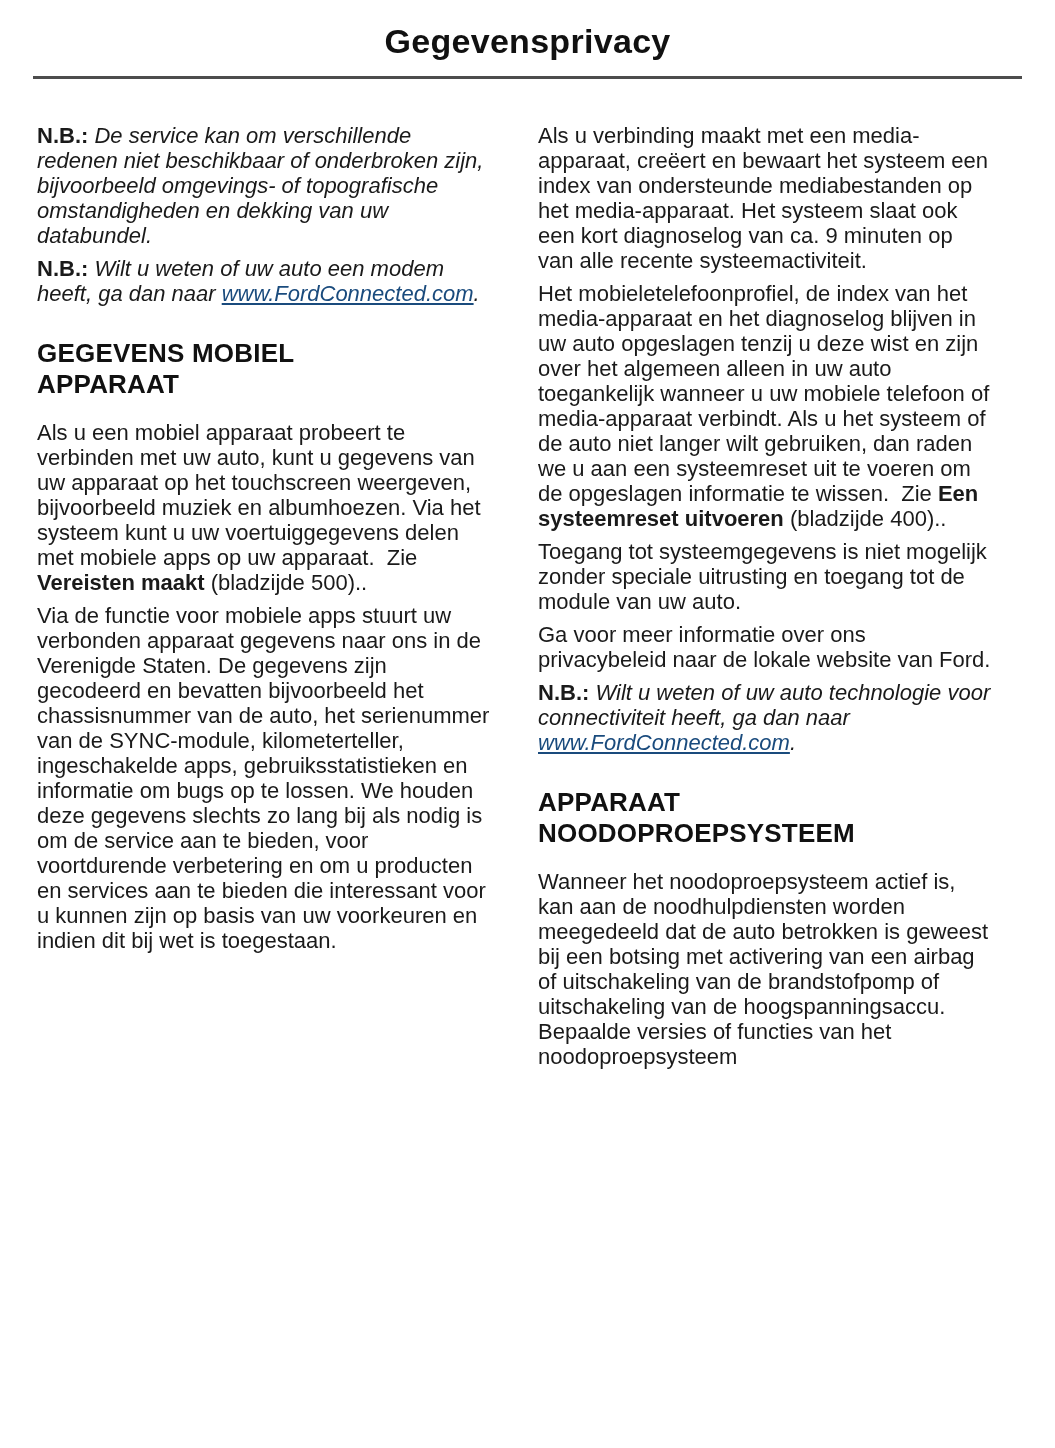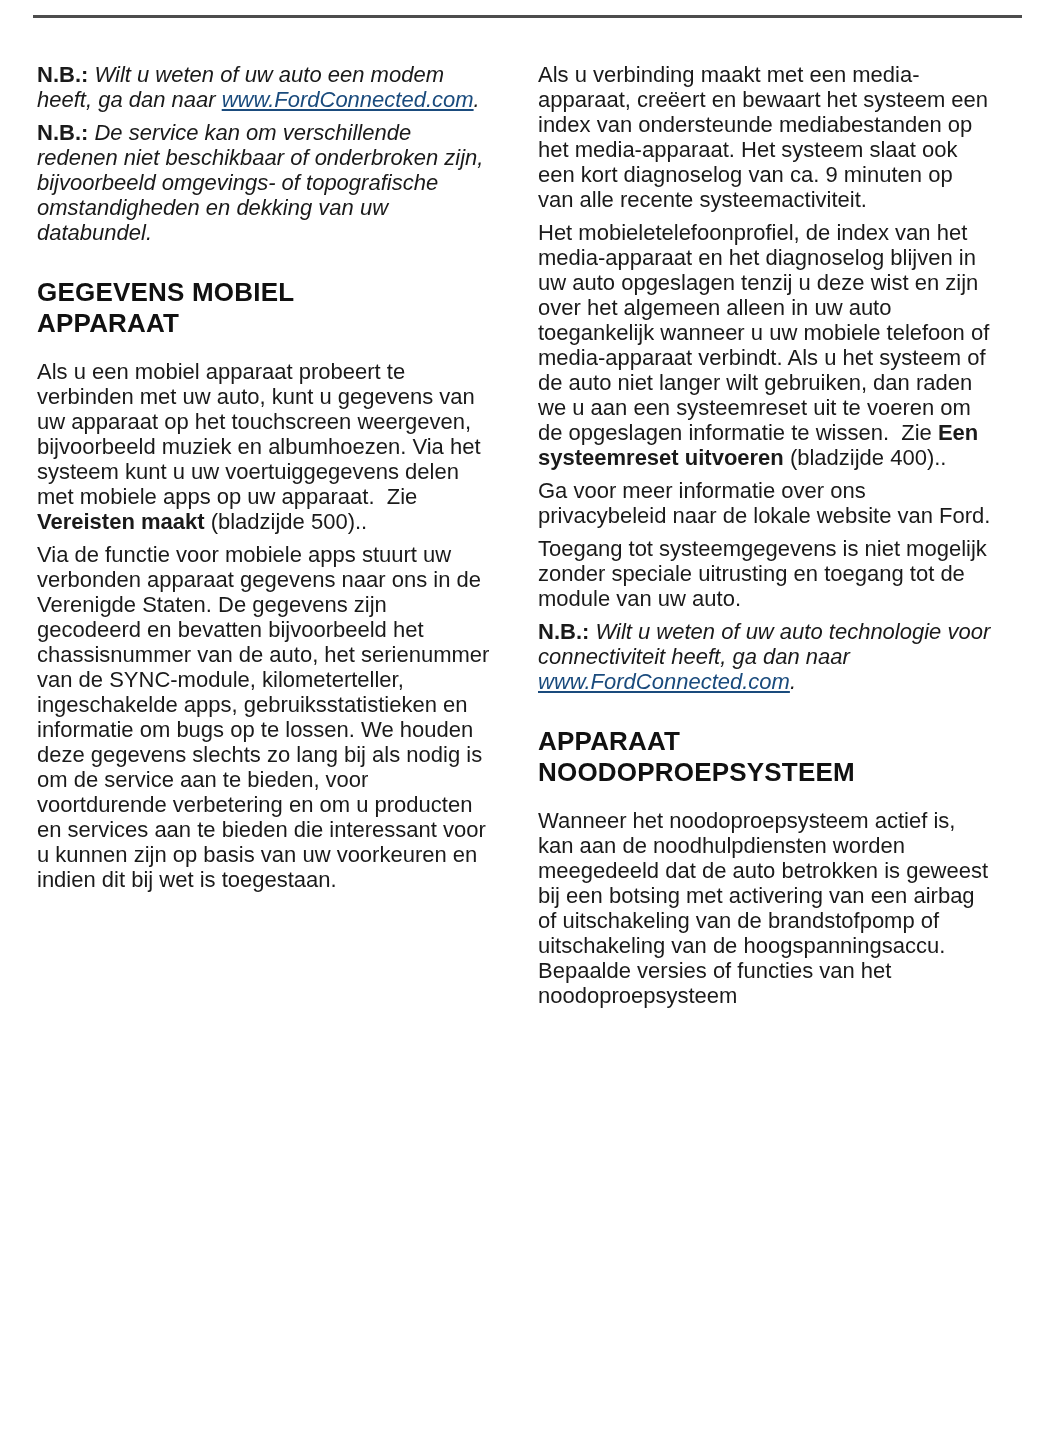--- a/index.html
+++ b/index.html
@@ -62,49 +62,50 @@
     text-align: center;
     font-size: 23px;
     color: #222;
   }
 </style>
 </head>
 <body>
 
 <div class="page">
 
+  <h1 class="title">Gegevensprivacy</h1>
   <div class="rule"></div>
 
   <div class="columns">
 
     <section class="col">
 
+      <p class="note"><strong class="nb">N.B.:</strong><em class="it"> De service kan om verschillende redenen niet beschikbaar of onderbroken zijn, bijvoorbeeld omgevings- of topografische omstandigheden en dekking van uw databundel.</em></p>
+
       <p class="note"><strong class="nb">N.B.:</strong><em class="it"> Wilt u weten of uw auto een modem heeft, ga dan naar </em><a href="#" class="doc-link">www.FordConnected.com</a><em class="it">.</em></p>
-
-      <p class="note"><strong class="nb">N.B.:</strong><em class="it"> De service kan om verschillende redenen niet beschikbaar of onderbroken zijn, bijvoorbeeld omgevings- of topografische omstandigheden en dekking van uw databundel.</em></p>
 
       <h2 class="heading">GEGEVENS MOBIEL APPARAAT</h2>
 
       <p class="para"><span>Als u een mobiel apparaat probeert te verbinden met uw auto, kunt u gegevens van uw apparaat op het touchscreen weergeven, bijvoorbeeld muziek en albumhoezen. Via het systeem kunt u uw voertuiggegevens delen met mobiele apps op uw apparaat.  Zie </span><strong class="bold-ref">Vereisten maakt</strong><span> (bladzijde 500)..</span></p>
 
       <p class="para"><span>Via de functie voor mobiele apps stuurt uw verbonden apparaat gegevens naar ons in de Verenigde Staten. De gegevens zijn gecodeerd en bevatten bijvoorbeeld het chassisnummer van de auto, het serienummer van de SYNC-module, kilometerteller, ingeschakelde apps, gebruiksstatistieken en informatie om bugs op te lossen. We houden deze gegevens slechts zo lang bij als nodig is om de service aan te bieden, voor voortdurende verbetering en om u producten en services aan te bieden die interessant voor u kunnen zijn op basis van uw voorkeuren en indien dit bij wet is toegestaan.</span></p>
 
 
     </section>
 
     <section class="col">
 
 
       <p class="para"><span>Als u verbinding maakt met een media-apparaat, creëert en bewaart het systeem een index van ondersteunde mediabestanden op het media-apparaat. Het systeem slaat ook een kort diagnoselog van ca. 9 minuten op van alle recente systeemactiviteit.</span></p>
 
       <p class="para"><span>Het mobieletelefoonprofiel, de index van het media-apparaat en het diagnoselog blijven in uw auto opgeslagen tenzij u deze wist en zijn over het algemeen alleen in uw auto toegankelijk wanneer u uw mobiele telefoon of media-apparaat verbindt. Als u het systeem of de auto niet langer wilt gebruiken, dan raden we u aan een systeemreset uit te voeren om de opgeslagen informatie te wissen.  Zie </span><strong class="bold-ref">Een systeemreset uitvoeren</strong><span> (bladzijde 400)..</span></p>
 
+      <p class="para"><span>Toegang tot systeemgegevens is niet mogelijk zonder speciale uitrusting en toegang tot de module van uw auto.</span></p>
+
       <p class="para"><span>Ga voor meer informatie over ons privacybeleid naar de lokale website van Ford.</span></p>
-
-      <p class="para"><span>Toegang tot systeemgegevens is niet mogelijk zonder speciale uitrusting en toegang tot de module van uw auto.</span></p>
 
       <p class="note"><strong class="nb">N.B.:</strong><em class="it"> Wilt u weten of uw auto technologie voor connectiviteit heeft, ga dan naar </em><a href="#" class="doc-link">www.FordConnected.com</a><em class="it">.</em></p>
 
       <h2 class="heading">APPARAAT NOODOPROEPSYSTEEM</h2>
 
       <p class="para"><span>Wanneer het noodoproepsysteem actief is, kan aan de noodhulpdiensten worden meegedeeld dat de auto betrokken is geweest bij een botsing met activering van een airbag of uitschakeling van de brandstofpomp of uitschakeling van de hoogspanningsaccu. Bepaalde versies of functies van het noodoproepsysteem</span></p>
 
     </section>
 
   </div>

